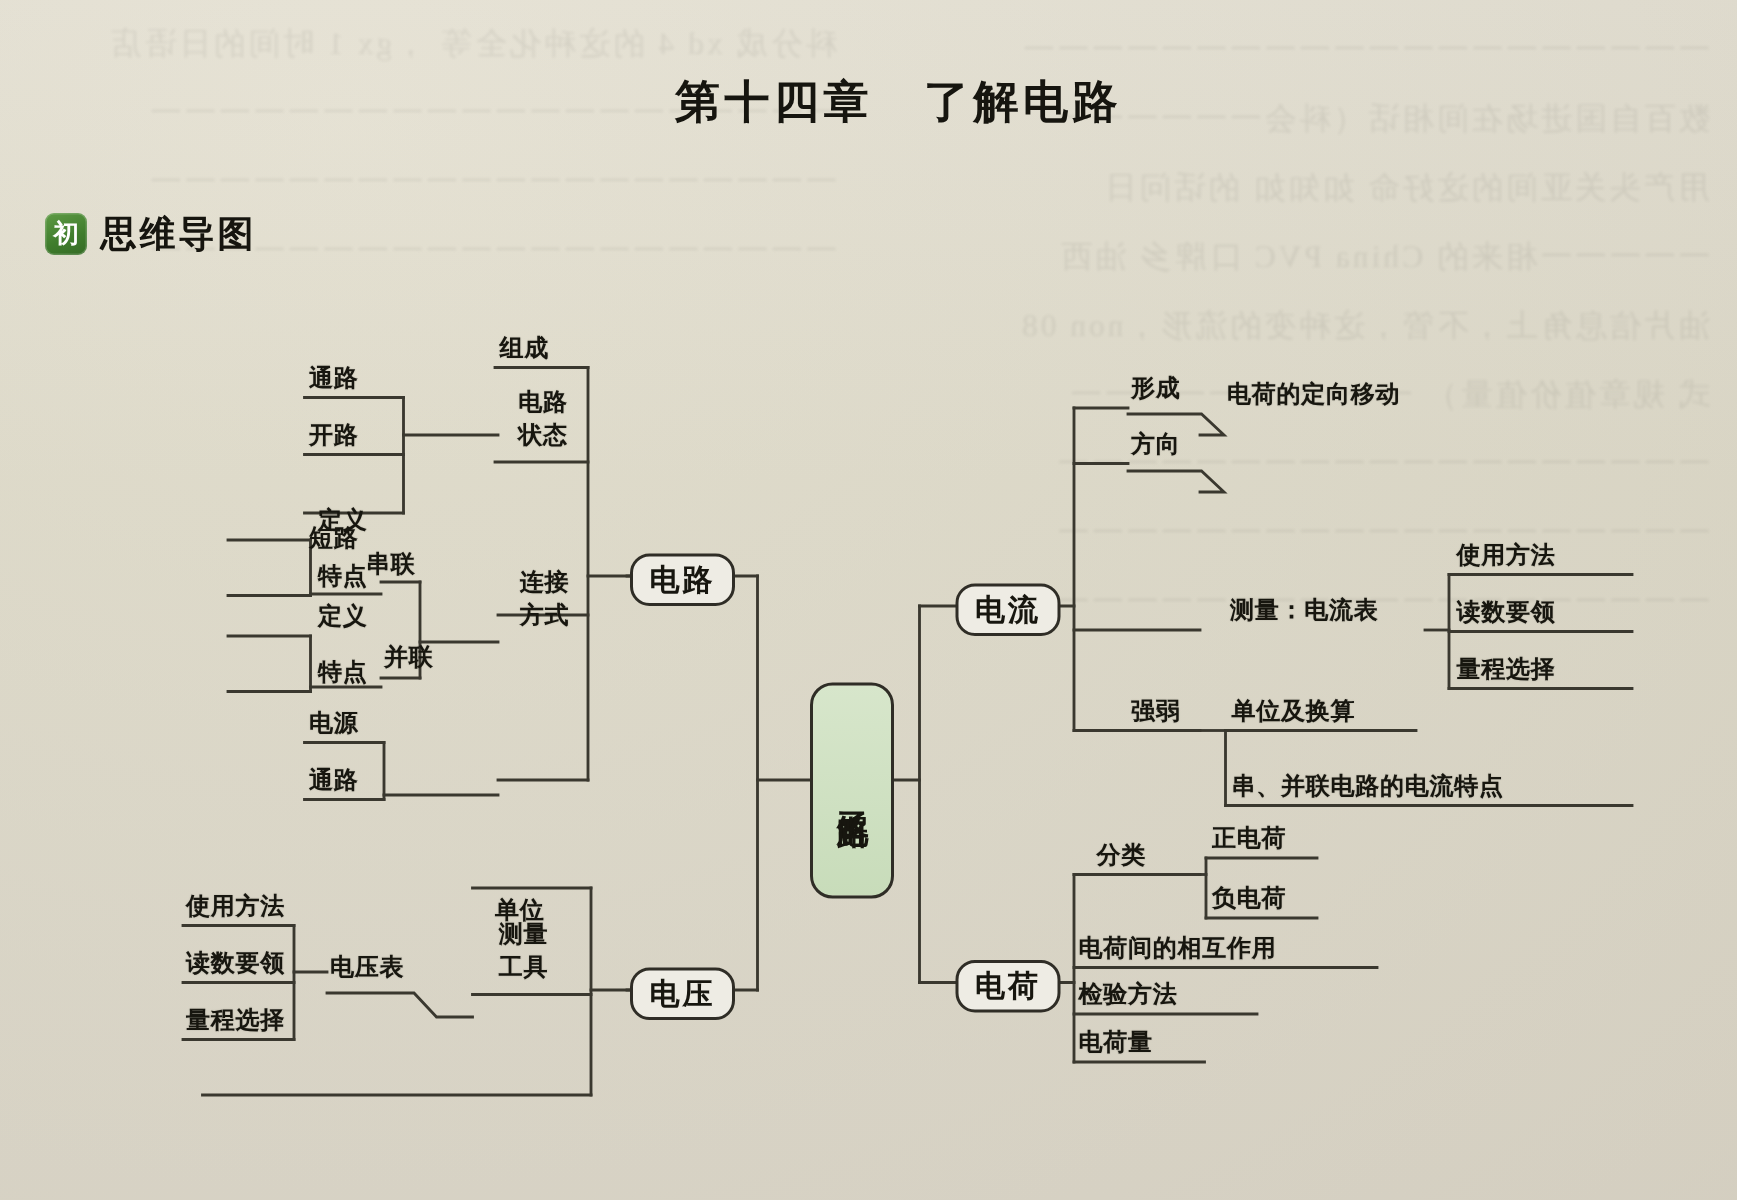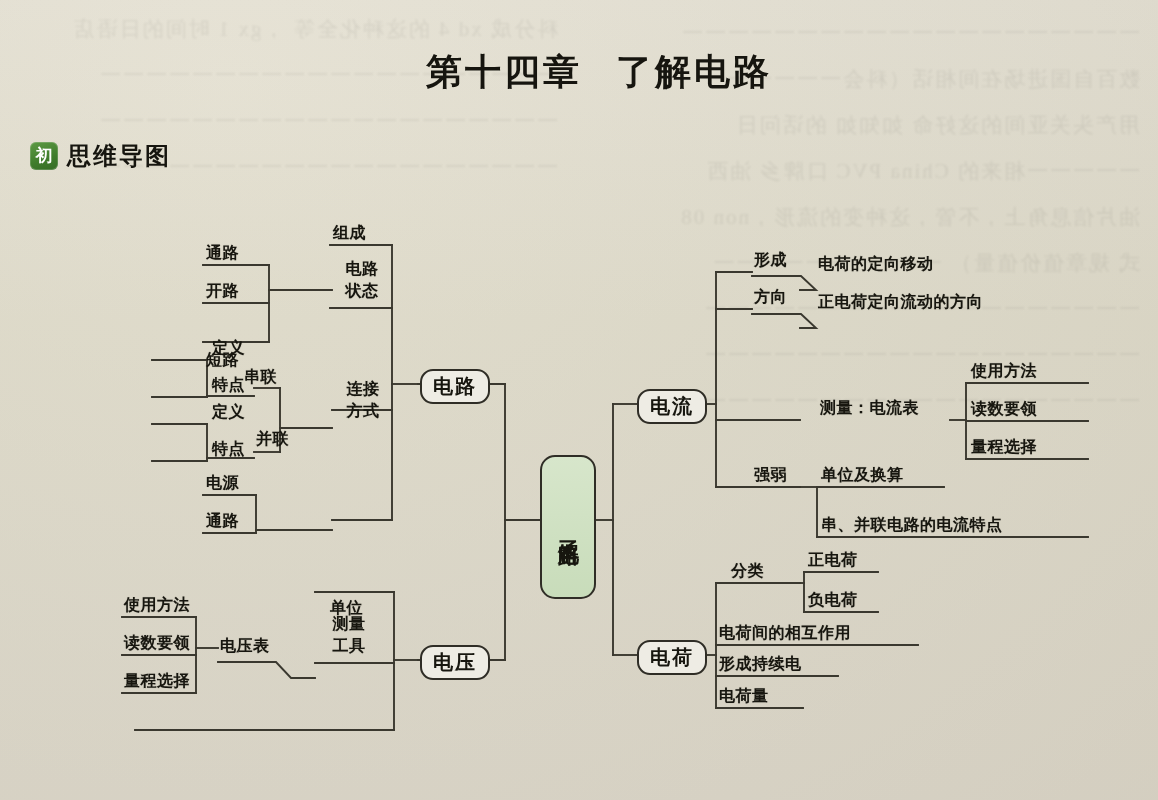--- a/index.html
+++ b/index.html
@@ -32,21 +32,21 @@
   #gl{left:18px;top:10px;width:480px;}
   #gr{left:600px;top:6px;width:540px;}
 
   #stage{position:absolute;inset:0;}
   svg{position:absolute;left:0;top:0;}
 
   
   .hdr-title{
     position:absolute;left:0;right:0;top:48px;
     text-align:center;
-    font-size:36px;font-weight:700;letter-spacing:3px;
+    font-size:30px;font-weight:700;letter-spacing:3px;
     color:#16150f;
     font-family:"Liberation Serif","DejaVu Serif",serif;
     padding-left:40px;
   }
   .hdr-title .gap{display:inline-block;width:34px;}
   .badge-wrap{position:absolute;left:30px;top:140px;display:flex;align-items:center;gap:9px;}
   .badge-ico{
     width:28px;height:28px;border-radius:6px;
     background:linear-gradient(160deg,#5e9b45,#3f7c2c 60%,#356b25);
     color:#fff;font-size:17px;font-weight:700;line-height:28px;text-align:center;
@@ -289,33 +289,32 @@
 
   <div class="lbl l20" style="left:124px;top:594px;">使用方法</div>
   <div class="lbl l20" style="left:124px;top:632px;">读数要领</div>
   <div class="lbl l20" style="left:124px;top:670px;">量程选择</div>
 
 
   <div class="lbl l20" style="left:754px;top:249px;">形成</div>
   <div class="lbl l20" style="left:754px;top:286px;">方向</div>
 
   <div class="lbl l20" style="left:818px;top:253px;">电荷的定向移动</div>
-  <div class="lbl l20" style="left:818px;top:291px;">正电荷定向流动的方向</div>
 
   <div class="lbl l20" style="left:820px;top:397px;">测量：电流表</div>
 
   <div class="lbl l20" style="left:971px;top:360px;">使用方法</div>
   <div class="lbl l20" style="left:971px;top:398px;">读数要领</div>
   <div class="lbl l20" style="left:971px;top:436px;">量程选择</div>
 
   <div class="lbl l20" style="left:754px;top:464px;">强弱</div>
   <div class="lbl l20" style="left:821px;top:464px;">单位及换算</div>
   <div class="lbl l20" style="left:821px;top:514px;">串、并联电路的电流特点</div>
 
   <div class="lbl l20" style="left:731px;top:560px;">分类</div>
   <div class="lbl l20" style="left:808px;top:549px;">正电荷</div>
   <div class="lbl l20" style="left:808px;top:589px;">负电荷</div>
 
   <div class="lbl l20" style="left:719px;top:622px;">电荷间的相互作用</div>
-  <div class="lbl l20" style="left:719px;top:653px;">形成持续电</div>
+  <div class="lbl l20" style="left:719px;top:653px;">检验方法</div>
   <div class="lbl l20" style="left:719px;top:685px;">电荷量</div>
 
 </div>
 
 </body></html>

